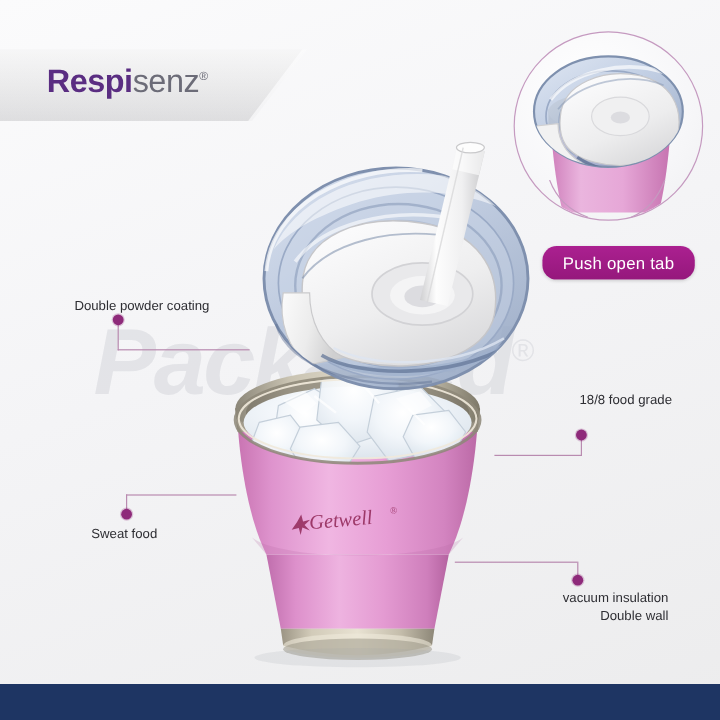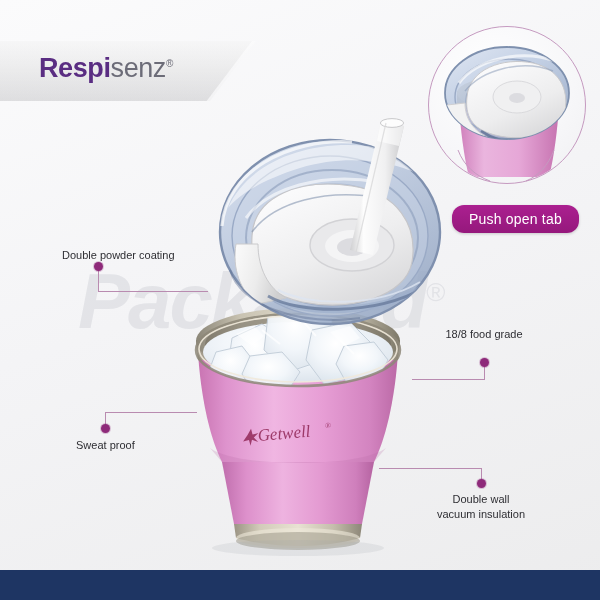--- a/index.html
+++ b/index.html
@@ -105,21 +105,21 @@
 
   
   .callout {
     position: absolute;
     z-index: 6;
     color: #2e2e33;
     font-size: 11px;
     line-height: 1.35;
     white-space: nowrap;
   }
-  .callout.center { text-align: center; }
+  .callout.center { text-align: right; }
   .dot {
     position: absolute;
     width: 9px;
     height: 9px;
     border-radius: 50%;
     background: #8e2a7a;
     z-index: 7;
     box-shadow: 0 0 0 1px rgba(142,42,122,.25);
   }
   .lead {
@@ -367,36 +367,36 @@
     <div>Double powder coating</div>
   </div>
   <div class="dot" style="left:94px; top:262px;"></div>
   <div class="lead v" style="left:98px; top:270px; height:22px;"></div>
   <div class="lead h" style="left:98px; top:291px; width:110px;"></div>
 
   <div class="lead h" style="left:105px; top:412px; width:92px;"></div>
   <div class="lead v" style="left:105px; top:412px; height:16px;"></div>
   <div class="dot" style="left:101px; top:424px;"></div>
   <div class="callout" style="left:76px; top:438px;">
-    <div>Sweat proof</div>
+    <div>Sweat food</div>
   </div>
 
   <div class="callout center" style="left:408px; top:327px; width:152px;">
     <div>18/8 food grade</div>
   </div>
   <div class="dot" style="left:480px; top:358px;"></div>
   <div class="lead v" style="left:484px; top:366px; height:14px;"></div>
   <div class="lead h" style="left:412px; top:379px; width:73px;"></div>
 
   <div class="lead h" style="left:379px; top:468px; width:102px;"></div>
   <div class="lead v" style="left:481px; top:468px; height:14px;"></div>
   <div class="dot" style="left:477px; top:479px;"></div>
   <div class="callout center" style="left:405px; top:492px; width:152px;">
+    <div>vacuum insulation</div>
     <div>Double wall</div>
-    <div>vacuum insulation</div>
   </div>
 
   <div class="inset-ring">
     <svg class="inset-art" viewBox="0 0 156 156" xmlns="http://www.w3.org/2000/svg">
       <defs>
         <linearGradient id="iBody" x1="0" y1="0" x2="1" y2="0">
           <stop offset="0%" stop-color="#cf7fbb"></stop>
           <stop offset="25%" stop-color="#eab5de"></stop>
           <stop offset="60%" stop-color="#e6a7d7"></stop>
           <stop offset="100%" stop-color="#c673b0"></stop>

